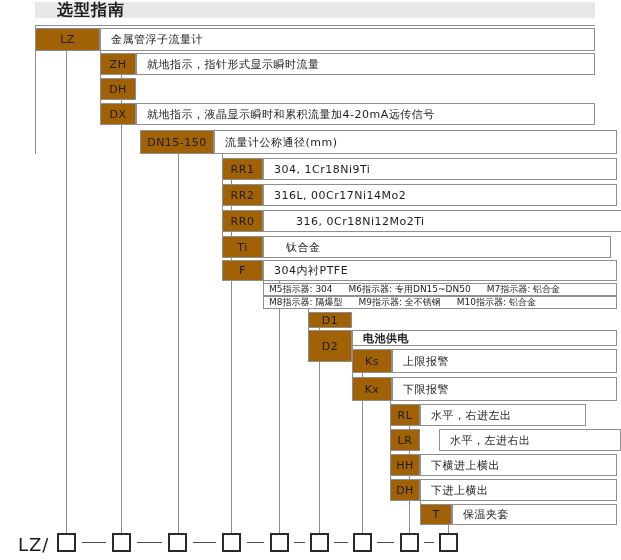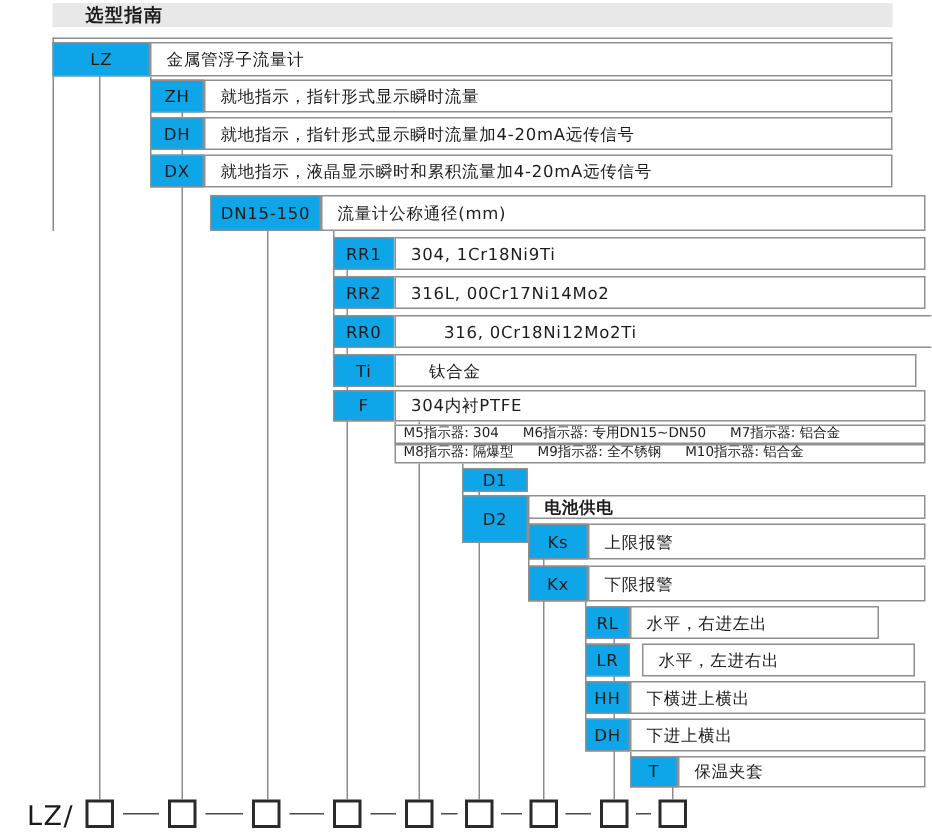--- a/index.html
+++ b/index.html
@@ -3,29 +3,29 @@
 <meta charset="utf-8">
 <style>
   html,body{margin:0;padding:0;background:#fff;}
   #canvas{
     position:relative;width:621px;height:560px;background:#ffffff;overflow:hidden;
     font-family:"DejaVu Sans","Liberation Sans",sans-serif;color:#1c1c1c;
   }
   .band{
     position:absolute;left:35px;top:2px;width:560px;height:16px;background:#e8e8e8;
     display:flex;align-items:center;padding-left:22px;box-sizing:border-box;
-    font-size:12px;font-weight:bold;letter-spacing:1px;
+    font-size:16px;font-weight:bold;letter-spacing:1px;
   }
   .hrule{position:absolute;left:35px;top:25px;width:560px;height:1px;background:#8c8c8c;}
   .vline{position:absolute;width:1px;background:#8c8c8c;z-index:1;}
   .cell{
     position:absolute;box-sizing:border-box;border:1px solid #8f8f8f;z-index:2;
     display:flex;align-items:center;font-size:11px;line-height:1;
   }
-  .code{background:#0ea5e9;justify-content:center;text-align:center;letter-spacing:0.5px;}
+  .code{background:#a16207;justify-content:center;text-align:center;letter-spacing:0.5px;}
   .desc{background:#ffffff;padding-left:10px;letter-spacing:0.5px;}
   .mrow{font-size:9px;padding-left:5px;letter-spacing:0;}
   .mrow span{margin-right:16px;white-space:nowrap;}
   .mbox{
     position:absolute;top:533px;width:19px;height:19px;box-sizing:border-box;
     background:#fff;border:2px solid #2a2a2a;z-index:3;
   }
   .dash{position:absolute;top:542px;height:1px;background:#4a4a4a;z-index:1;}
   #prefix{
     position:absolute;left:18px;top:534px;font-size:18px;letter-spacing:1px;color:#1a1a1a;z-index:3;
@@ -57,21 +57,20 @@
   <div class="vline" style="left:390px;top:401px;height:79px;"></div>
   <div class="vline" style="left:420px;top:501px;height:24px;"></div>
 
   <div class="cell code" style="left:35px;top:28px;width:65px;height:23px;">LZ</div>
   <div class="cell desc" style="left:100px;top:28px;width:495px;height:23px;">金属管浮子流量计</div>
 
   <div class="cell code" style="left:100px;top:53px;width:36px;height:22px;">ZH</div>
   <div class="cell desc" style="left:136px;top:53px;width:459px;height:22px;">就地指示，指针形式显示瞬时流量</div>
 
   <div class="cell code" style="left:100px;top:78px;width:36px;height:22px;">DH</div>
-  <div class="cell desc" style="left:136px;top:78px;width:459px;height:22px;">就地指示，指针形式显示瞬时流量加4-20mA远传信号</div>
 
   <div class="cell code" style="left:100px;top:103px;width:36px;height:22px;">DX</div>
   <div class="cell desc" style="left:136px;top:103px;width:459px;height:22px;">就地指示，液晶显示瞬时和累积流量加4-20mA远传信号</div>
 
   <div class="cell code" style="left:140px;top:130px;width:74px;height:24px;">DN15-150</div>
   <div class="cell desc" style="left:214px;top:130px;width:403px;height:24px;">流量计公称通径(mm)</div>
 
   <div class="cell code" style="left:222px;top:158px;width:41px;height:22px;">RR1</div>
   <div class="cell desc" style="left:263px;top:158px;width:354px;height:22px;">304, 1Cr18Ni9Ti</div>
 
@@ -106,21 +105,21 @@
   <div class="cell code" style="left:352px;top:349px;width:40px;height:24px;">Ks</div>
   <div class="cell desc" style="left:392px;top:349px;width:225px;height:24px;">上限报警</div>
 
   <div class="cell code" style="left:352px;top:377px;width:40px;height:24px;">Kx</div>
   <div class="cell desc" style="left:392px;top:377px;width:225px;height:24px;text-align:center;">下限报警</div>
 
   <div class="cell code" style="left:390px;top:404px;width:30px;height:22px;">RL</div>
   <div class="cell desc" style="left:420px;top:404px;width:166px;height:22px;">水平，右进左出</div>
 
   <div class="cell code" style="left:390px;top:429px;width:30px;height:22px;">LR</div>
-  <div class="cell desc" style="left:428px;top:429px;width:182px;height:22px;">水平，左进右出</div>
+  <div class="cell desc" style="left:439px;top:429px;width:182px;height:22px;">水平，左进右出</div>
 
   <div class="cell code" style="left:390px;top:454px;width:30px;height:22px;">HH</div>
   <div class="cell desc" style="left:420px;top:454px;width:197px;height:22px;">下横进上横出</div>
 
   <div class="cell code" style="left:390px;top:479px;width:30px;height:22px;">DH</div>
   <div class="cell desc" style="left:420px;top:479px;width:197px;height:22px;">下进上横出</div>
 
   <div class="cell code" style="left:420px;top:504px;width:32px;height:21px;">T</div>
   <div class="cell desc" style="left:452px;top:504px;width:165px;height:21px;">保温夹套</div>
 

